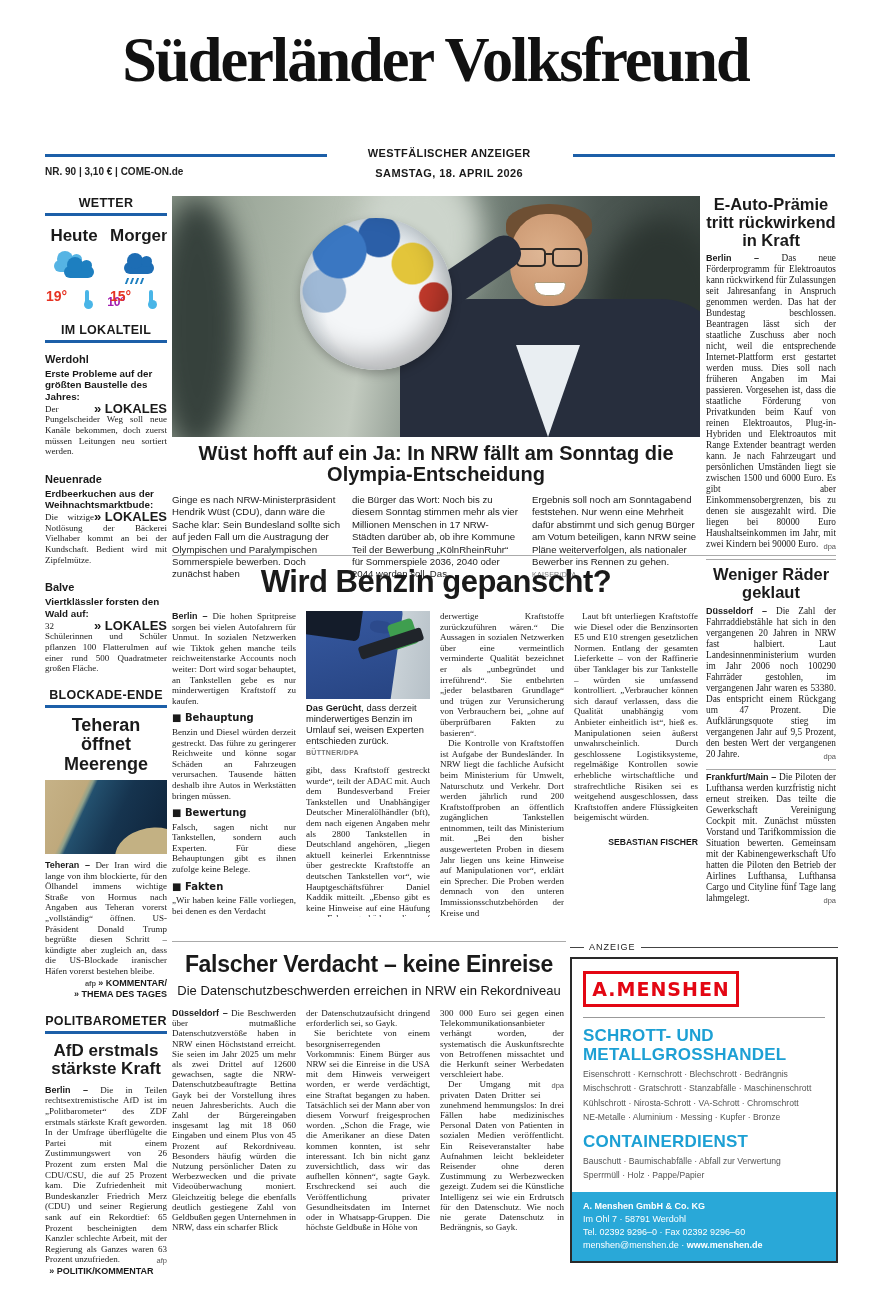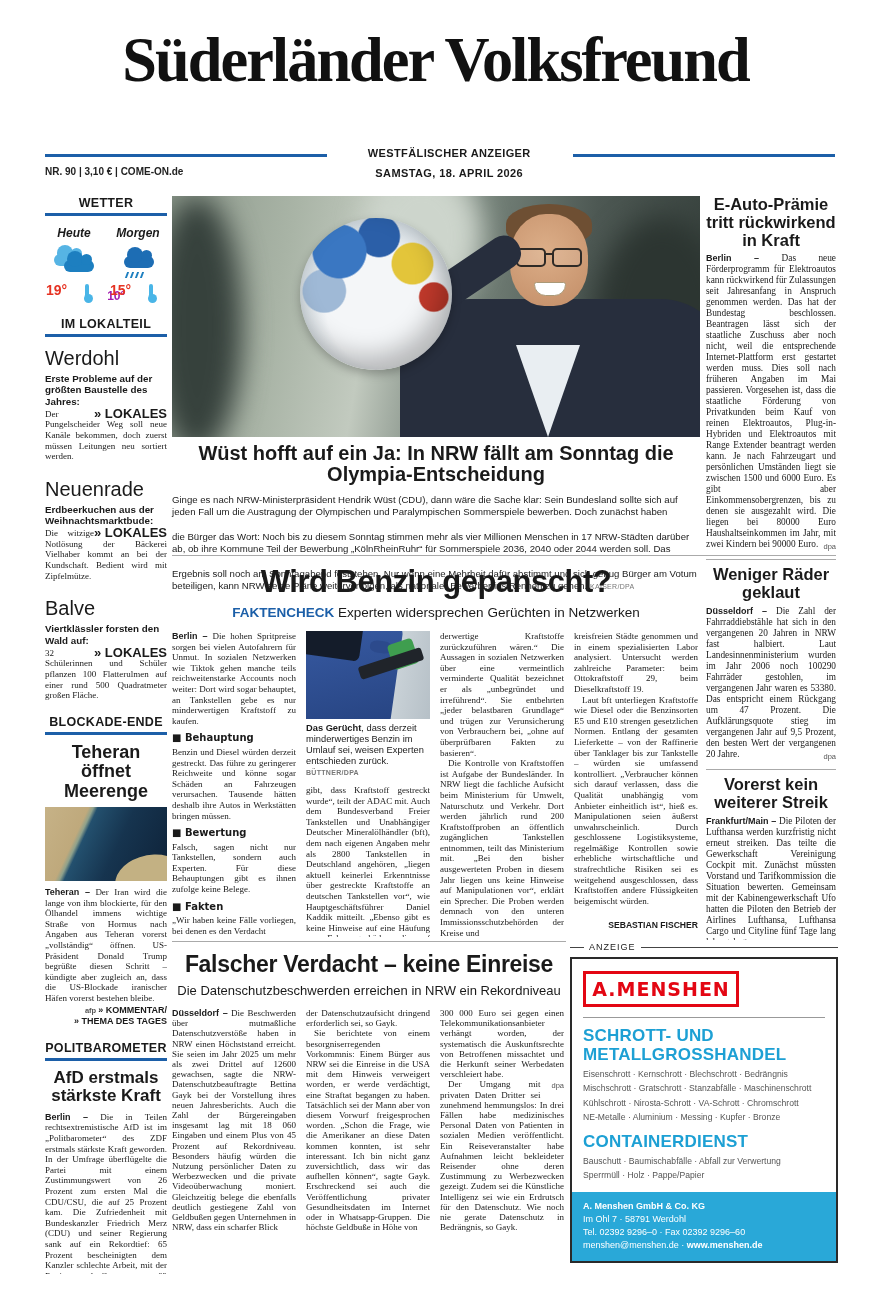--- a/index.html
+++ b/index.html
@@ -19,36 +19,36 @@
   .center-block div{font-size:11px;font-weight:bold;letter-spacing:.4px;line-height:1.0;}
   .center-block div + div{margin-top:9px;}
 
   
   .sidebar{left:45px;top:196px;width:122px;height:1078px;overflow:hidden;}
   .sec-h{text-align:center;font-weight:bold;font-size:12.5px;letter-spacing:.3px;
          border-bottom:3px solid #1c5fa8;padding-bottom:3px;margin:0 0 8px 0;}
   .sec-h.mt{margin-top:14px;}
   .wx-row{display:flex;justify-content:space-between;padding:2px 1px 0 1px;}
   .wx-cell{width:56px;text-align:center;}
-  .wx-label{font-size:12px;font-weight:bold;font-style:italic;}
+  .wx-label{font-size:17px;font-weight:bold;}
   .cloudwrap{position:relative;height:34px;margin-top:6px;}
   .cloud{position:absolute;width:30px;height:12px;border-radius:8px;}
   .cloud::before{content:"";position:absolute;left:3px;top:-9px;width:16px;height:16px;background:inherit;border-radius:50%;}
   .cloud::after{content:"";position:absolute;right:2px;top:-6px;width:11px;height:11px;background:inherit;border-radius:50%;}
   .cloud.back{background:#56b4e4;left:8px;top:8px;}
   .cloud.front{background:#1d7fc0;left:18px;top:14px;}
   .cloud.rain{background:#1d6db4;left:14px;top:10px;}
   .raindrops{position:absolute;left:16px;top:26px;display:flex;gap:3px;}
   .raindrops span{width:2px;height:6px;background:#1d7fc0;transform:skewX(-20deg);display:block;}
   .temp-row{display:flex;justify-content:flex-start;align-items:flex-start;gap:18px;margin-top:2px;}
   .t-high{color:#e63323;font-weight:bold;font-size:14px;}
   .t-low{color:#a21caf;font-weight:bold;font-size:12px;margin-top:7px;}
   .thermo{width:5px;height:13px;border:2px solid #49b5e7;border-radius:4px;position:relative;margin-top:2px;}
   .thermo::after{content:"";position:absolute;left:-3px;bottom:-4px;width:9px;height:9px;background:#49b5e7;border-radius:50%;}
-  .town-h{font-size:20px;font-weight:normal;margin:10px 0 3px 0;}
+  .town-h{font-size:11px;font-weight:bold;margin:10px 0 3px 0;}
   .lead{font-size:9.8px;font-weight:bold;line-height:1.15;margin-bottom:2px;}
   .sb-body{font-family:"Liberation Serif",serif;font-size:9px;line-height:10.6px;text-align:justify;}
   .ref{font-family:"Liberation Sans",sans-serif;font-weight:bold;font-size:13px;float:right;}
   .agency{font-family:"Liberation Sans",sans-serif;font-size:7.5px;color:#555;float:right;margin-top:2px;margin-left:3px;}
   .center-hl{font-size:18px;font-weight:bold;text-align:center;line-height:1.08;margin:2px 0 6px 0;}
   .hormuz{width:122px;height:74px;margin:0 0 6px 0;
     background:linear-gradient(115deg,#c6b287 0%,#bfa97c 28%,#8fa18b 31%,#23506e 34%,#16344f 58%,#0e2238 100%);
     position:relative;overflow:hidden;}
   .hormuz::after{content:"";position:absolute;right:-18px;bottom:-22px;width:70px;height:48px;
     background:#c3b183;border-radius:50% 60% 40% 50%;transform:rotate(-18deg);}
@@ -81,21 +81,21 @@
       radial-gradient(circle at 52% 12%,#2b5fa8 0 13%,rgba(0,0,0,0) 14%),
       radial-gradient(circle at 74% 30%,#e3c53a 0 13%,rgba(0,0,0,0) 14%),
       radial-gradient(circle at 88% 52%,#c0392b 0 9%,rgba(0,0,0,0) 10%),
       radial-gradient(circle at 16% 48%,#9fb9d6 0 14%,rgba(0,0,0,0) 15%),
       radial-gradient(circle at 55% 60%,#f4f6f8 0 46%,#d4dce1 66%,#a8b2b9 100%);
     box-shadow:inset -10px -14px 24px rgba(0,0,0,.25), 0 4px 10px rgba(0,0,0,.25);}
 
   
   .cap-block{left:172px;top:443px;width:528px;}
   .cap-h{font-size:20px;font-weight:bold;text-align:center;line-height:1.05;margin-bottom:9px;}
-  .cap-cols{display:flex;gap:12px;flex-direction:column;}
+  .cap-cols{display:flex;gap:12px;}
   .cap-col{flex:1;font-size:9.6px;line-height:12.4px;color:#222;}
   .credit{font-size:7px;color:#777;letter-spacing:.3px;}
 
   .rule{background:#aaa;height:1px;}
 
   
   .benzin{left:172px;top:560px;width:528px;}
   .bz-h{font-size:31px;font-weight:bold;text-align:center;letter-spacing:-.5px;margin-top:4px;}
   .bz-deck{font-size:13.5px;text-align:center;margin-top:5px;}
   .kicker{color:#1c5fa8;font-weight:bold;}
@@ -256,21 +256,20 @@
       <p class="cap-col">Ginge es nach NRW-Ministerpräsident Hendrik Wüst (CDU), dann wäre die Sache klar: Sein Bundesland sollte sich auf jeden Fall um die Austragung der Olympischen und Paralympischen Sommerspiele bewerben. Doch zunächst haben</p>
       <p class="cap-col">die Bürger das Wort: Noch bis zu diesem Sonntag stimmen mehr als vier Millionen Menschen in 17 NRW-Städten darüber ab, ob ihre Kommune Teil der Bewerbung „KölnRheinRuhr“ für Sommerspiele 2036, 2040 oder 2044 werden soll. Das</p>
       <p class="cap-col"><span>Ergebnis soll noch am Sonntagabend feststehen. Nur wenn eine Mehrheit dafür abstimmt und sich genug Bürger am Votum beteiligen, kann NRW seine Pläne weiterverfolgen, als nationaler Bewerber ins Rennen zu gehen.</span> <span class="credit">KAISER/DPA</span></p>
     </div>
   </div>
 
   <div class="abs rule" style="left:172px;top:555px;width:664px;"></div>
 
   <div class="abs benzin">
     <div class="bz-h">Wird Benzin gepanscht?</div>
-    <div class="bz-deck"><span class="kicker">FAKTENCHECK</span><span> Experten widersprechen Gerüchten in Netzwerken</span></div>
     <div class="cols">
       <div class="col">
         <p><span class="dl">Berlin –</span> <span>Die hohen Spritpreise sorgen bei vielen Autofahrern für Unmut. In sozialen Netzwerken wie Tiktok gehen manche teils reichweitenstarke Accounts noch weiter: Dort wird sogar behauptet, an Tankstellen gebe es nur minderwertigen Kraftstoff zu kaufen.</span></p>
         <div class="bullhead">■ Behauptung</div>
         <p>Benzin und Diesel würden derzeit gestreckt. Das führe zu geringerer Reichweite und könne sogar Schäden an Fahrzeugen verursachen. Tausende hätten deshalb ihre Autos in Werkstätten bringen müssen.</p>
         <div class="bullhead">■ Bewertung</div>
         <p>Falsch, sagen nicht nur Tankstellen, sondern auch Experten. Für diese Behauptungen gibt es ihnen zufolge keine Belege.</p>
         <div class="bullhead">■ Fakten</div>
         <p>„Wir haben keine Fälle vorliegen, bei denen es den Verdacht</p>
       </div>
@@ -283,21 +282,20 @@
           <div class="nozzle"></div>
         </div>
         <div class="fuelcap"><span>Das Gerücht</span><span class="rest" style="font-weight:normal;">, dass derzeit minderwertiges Benzin im Umlauf sei, weisen Experten entschieden zurück.</span> <span class="credit">BÜTTNER/DPA</span></div>
         <p>gibt, dass Kraftstoff gestreckt wurde“, teilt der ADAC mit. Auch dem Bundesverband Freier Tankstellen und Unabhängiger Deutscher Mineralölhändler (bft), dem nach eigenen Angaben mehr als 2800 Tankstellen in Deutschland angehören, „liegen aktuell keinerlei Erkenntnisse über gestreckte Kraftstoffe an deutschen Tankstellen vor“, wie Hauptgeschäftsführer Daniel Kaddik mitteilt. „Ebenso gibt es keine Hinweise auf eine Häufung von Fahrzeugschäden, die auf min-</p>
       </div>
       <div class="col">
         <p>derwertige Kraftstoffe zurückzuführen wären.“ Die Aussagen in sozialen Netzwerken über eine vermeintlich verminderte Qualität bezeichnet er als „unbegründet und irreführend“. Sie entbehrten „jeder belastbaren Grundlage“ und trügen zur Verunsicherung von Verbrauchern bei, „ohne auf überprüfbaren Fakten zu basieren“.</p>
         <p class="pi">Die Kontrolle von Kraftstoffen ist Aufgabe der Bundesländer. In NRW liegt die fachliche Aufsicht beim Ministerium für Umwelt, Naturschutz und Verkehr. Dort werden jährlich rund 200 Kraftstoffproben an öffentlich zugänglichen Tankstellen entnommen, teilt das Ministerium mit. „Bei den bisher ausgewerteten Proben in diesem Jahr liegen uns keine Hinweise auf Manipulationen vor“, erklärt ein Sprecher. Die Proben werden demnach von den unteren Immissionsschutzbehörden der Kreise und</p>
       </div>
       <div class="col">
-        <p>kreisfreien Städte genommen und in einem spezialisierten Labor analysiert. Untersucht werden zahlreiche Parameter: beim Ottokraftstoff 29, beim Dieselkraftstoff 19.</p>
         <p class="pi">Laut bft unterliegen Kraftstoffe wie Diesel oder die Benzinsorten E5 und E10 strengen gesetzlichen Normen. Entlang der gesamten Lieferkette – von der Raffinerie über Tanklager bis zur Tankstelle – würden sie umfassend kontrolliert. „Verbraucher können sich darauf verlassen, dass die Qualität unabhängig vom Anbieter einheitlich ist“, hieß es. Manipulationen seien äußerst unwahrscheinlich. Durch geschlossene Logistiksysteme, regelmäßige Kontrollen sowie erhebliche wirtschaftliche und strafrechtliche Risiken sei es weitgehend ausgeschlossen, dass Kraftstoffen andere Flüssigkeiten beigemischt würden.</p>
         <div class="author">SEBASTIAN FISCHER</div>
       </div>
     </div>
   </div>
 
   <div class="abs rule" style="left:172px;top:941px;width:394px;"></div>
 
   <div class="abs verdacht">
     <div class="vd-h">Falscher Verdacht – keine Einreise</div>
@@ -322,21 +320,20 @@
       <div class="rc-h" style="margin-top:0;">E-Auto-Prämie tritt rückwirkend in Kraft</div>
       <p class="rc-body"><span class="dl">Berlin –</span> <span>Das neue Förderprogramm für Elektroautos kann rückwirkend für Zulassungen seit Jahresanfang in Anspruch genommen werden. Das hat der Bundestag beschlossen. Beantragen lässt sich der staatliche Zuschuss aber noch nicht, weil die entsprechende Internet-Plattform erst gestartet werden muss. Dies soll nach früheren Angaben im Mai passieren. Vorgesehen ist, dass die staatliche Förderung von Privatkunden beim Kauf von reinen Elektroautos, Plug-in-Hybriden und Elektroautos mit Range Extender beantragt werden kann. Je nach Fahrzeugart und persönlichen Umständen liegt sie zwischen 1500 und 6000 Euro. Es gibt aber Einkommensobergrenzen, bis zu denen sie ausgezahlt wird. Die liegen bei 80000 Euro Haushaltseinkommen im Jahr, mit zwei Kindern bei 90000 Euro.</span> <span class="agency">dpa</span></p>
     </div>
     <div class="rc-rule"></div>
     <div>
       <div class="rc-h">Weniger Räder geklaut</div>
       <p class="rc-body"><span class="dl">Düsseldorf –</span> <span>Die Zahl der Fahrraddiebstähle hat sich in den vergangenen 20 Jahren in NRW fast halbiert. Laut Landesinnenministerium wurden im Jahr 2006 noch 100290 Fahrräder gestohlen, im vergangenen Jahr waren es 53380. Das entspricht einem Rückgang um 47 Prozent. Die Aufklärungsquote stieg im vergangenen Jahr auf 9,5 Prozent, den besten Wert der vergangenen 20 Jahre.</span> <span class="agency">dpa</span></p>
     </div>
     <div class="rc-rule"></div>
     <div>
-      <div class="rc-h">Vorerst kein weiterer Streik</div>
       <p class="rc-body"><span class="dl">Frankfurt/Main –</span> <span>Die Piloten der Lufthansa werden kurzfristig nicht erneut streiken. Das teilte die Gewerkschaft Vereinigung Cockpit mit. Zunächst müssten Vorstand und Tarifkommission die Situation bewerten. Gemeinsam mit der Kabinengewerkschaft Ufo hatten die Piloten den Betrieb der Airlines Lufthansa, Lufthansa Cargo und Cityline fünf Tage lang lahmgelegt.</span> <span class="agency">dpa</span></p>
     </div>
   </div>
 
   <div class="abs adwrap">
     <div class="ad-label">
       <span class="dash short"></span>
         <span>ANZEIGE</span>
         <span class="dash"></span>
     </div>

